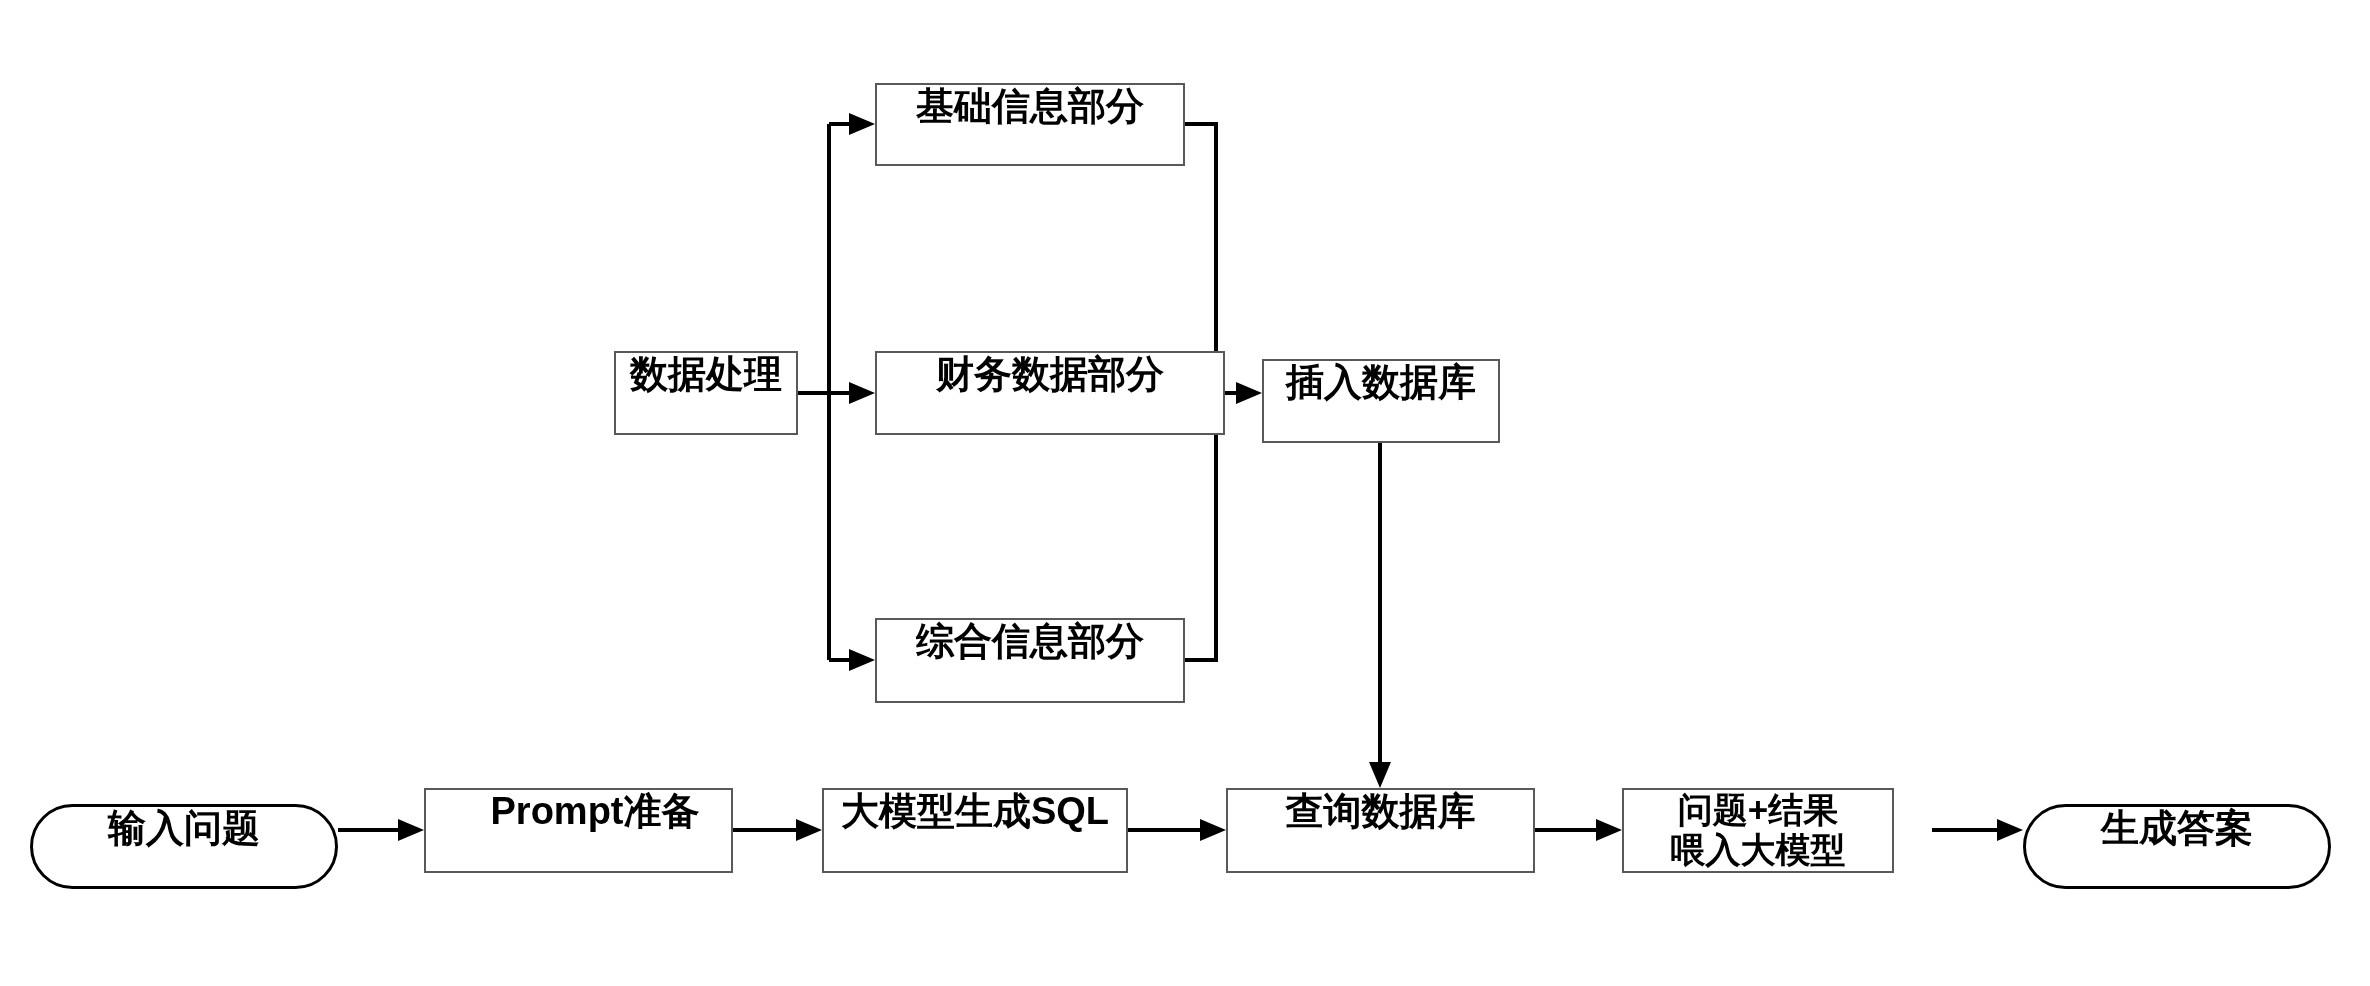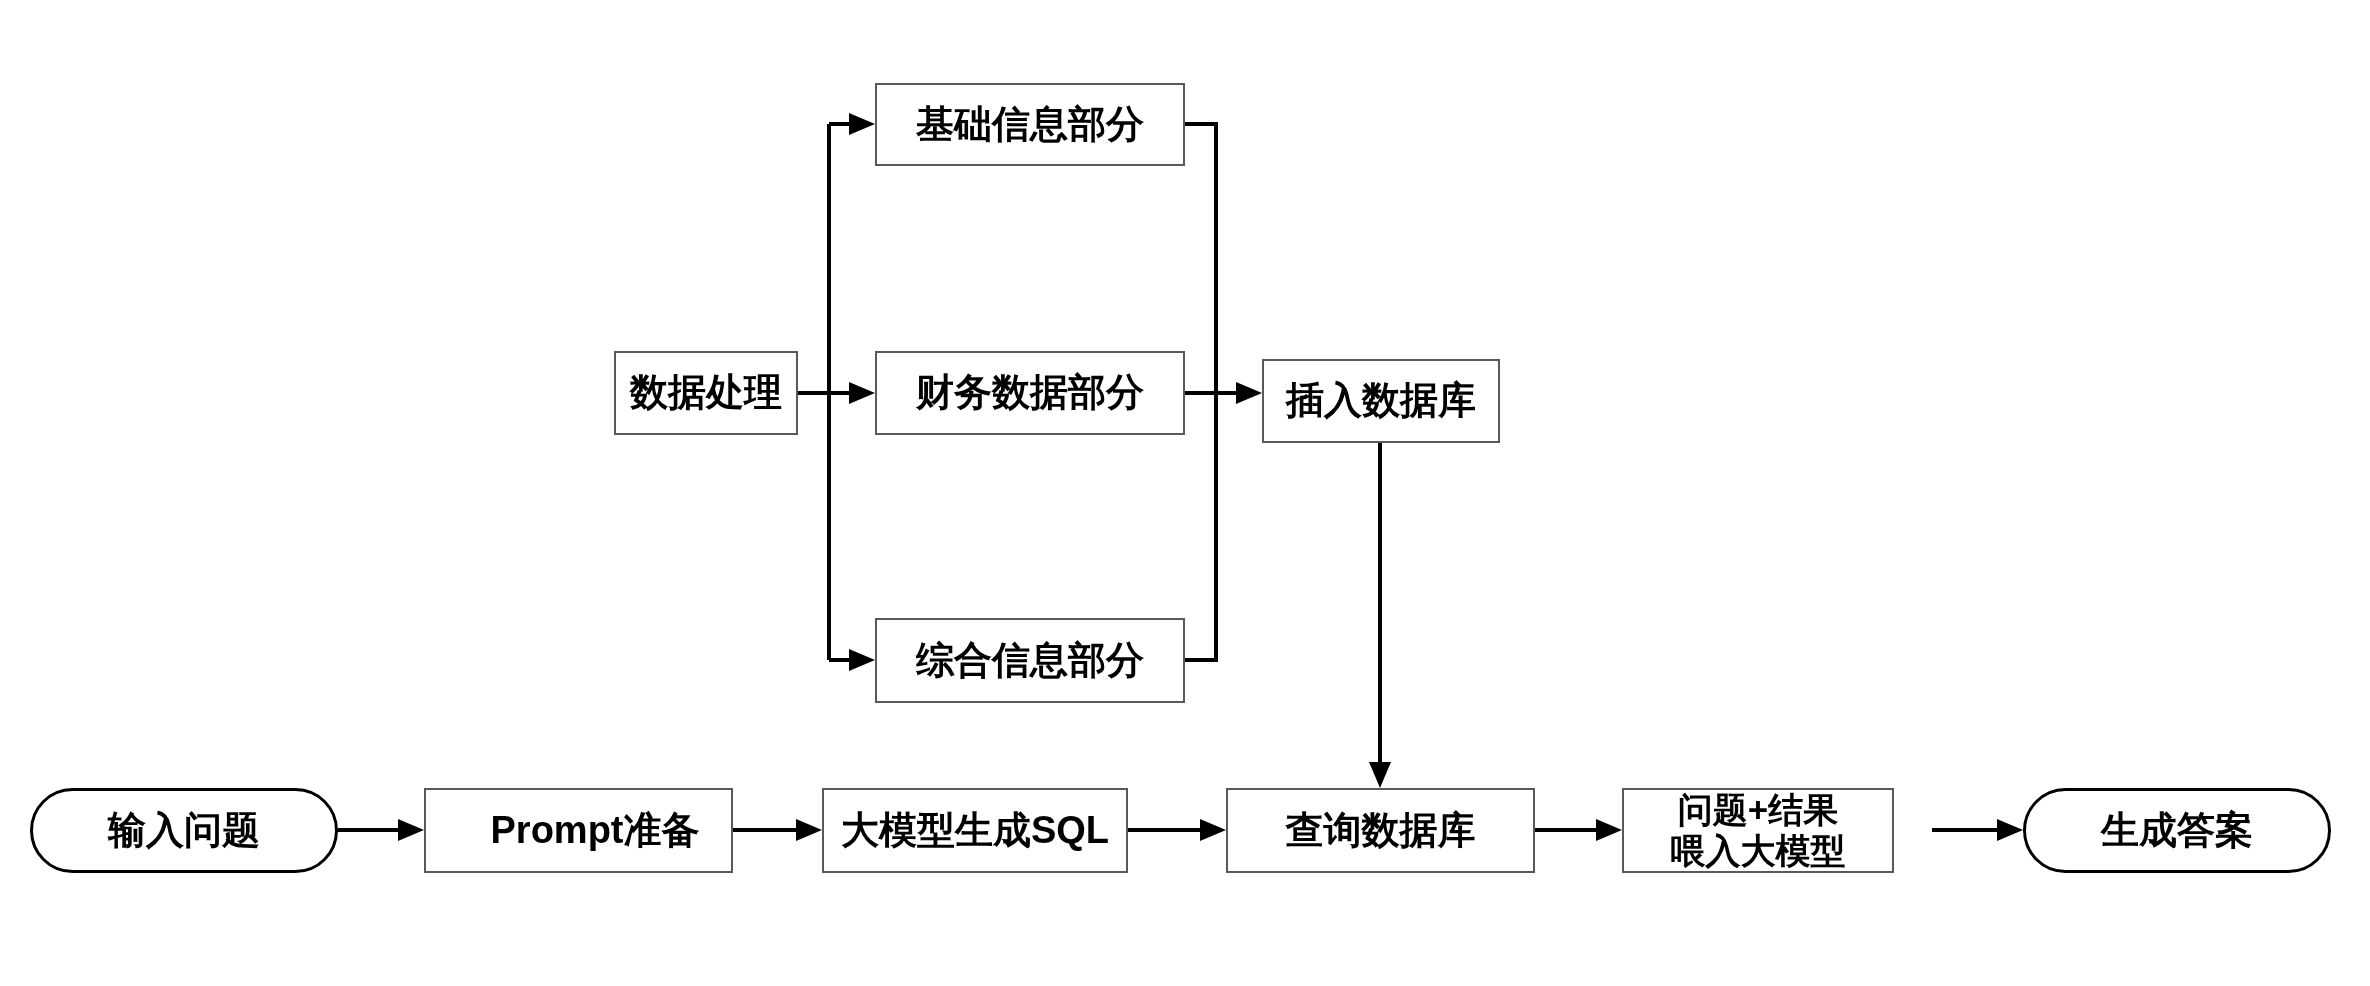--- a/index.html
+++ b/index.html
@@ -17,37 +17,37 @@
     width: 2370px; height: 986px;
   }
   .node {
     position: absolute;
     box-sizing: border-box;
     background: #ffffff;
     border: 2px solid #595959;
     display: flex;
     flex-direction: column;
     align-items: center;
-    justify-content: center;
     text-align: center;
     color: #000000;
     font-weight: bold;
     font-size: 38px;
     line-height: 1.15;
   }
   .stadium {
     border: 3px solid #000000;
     border-radius: 44px;
+    margin-top: 16px;
   }
   .two-line { font-size: 35px; }
 
   
   #n-data-processing     { left: 614px;  top: 351px; width: 184px; height: 84px; }
   #n-basic-info          { left: 875px;  top: 83px;  width: 310px; height: 83px; }
-  #n-financial-data      { left: 875px;  top: 351px; width: 310px; height: 84px; }
+  #n-financial-data      { left: 875px;  top: 351px; width: 350px; height: 84px; }
   #n-comprehensive-info  { left: 875px;  top: 618px; width: 310px; height: 85px; }
   #n-insert-database     { left: 1262px; top: 351px; width: 238px; height: 84px; margin-top: 8px; }
   #n-input-question      { left: 30px;   top: 788px; width: 308px; height: 85px; }
   #n-prompt-preparation  { left: 424px;  top: 788px; width: 309px; height: 85px; padding-left: 33px; }
   #n-llm-generate-sql    { left: 822px;  top: 788px; width: 306px; height: 85px; }
   #n-query-database      { left: 1226px; top: 788px; width: 309px; height: 85px; }
   #n-feed-llm            { left: 1622px; top: 788px; width: 272px; height: 85px; }
   #n-generate-answer     { left: 2023px; top: 788px; width: 308px; height: 85px; }
 
   .edge-line { stroke: #000000; stroke-width: 4; fill: none; }

